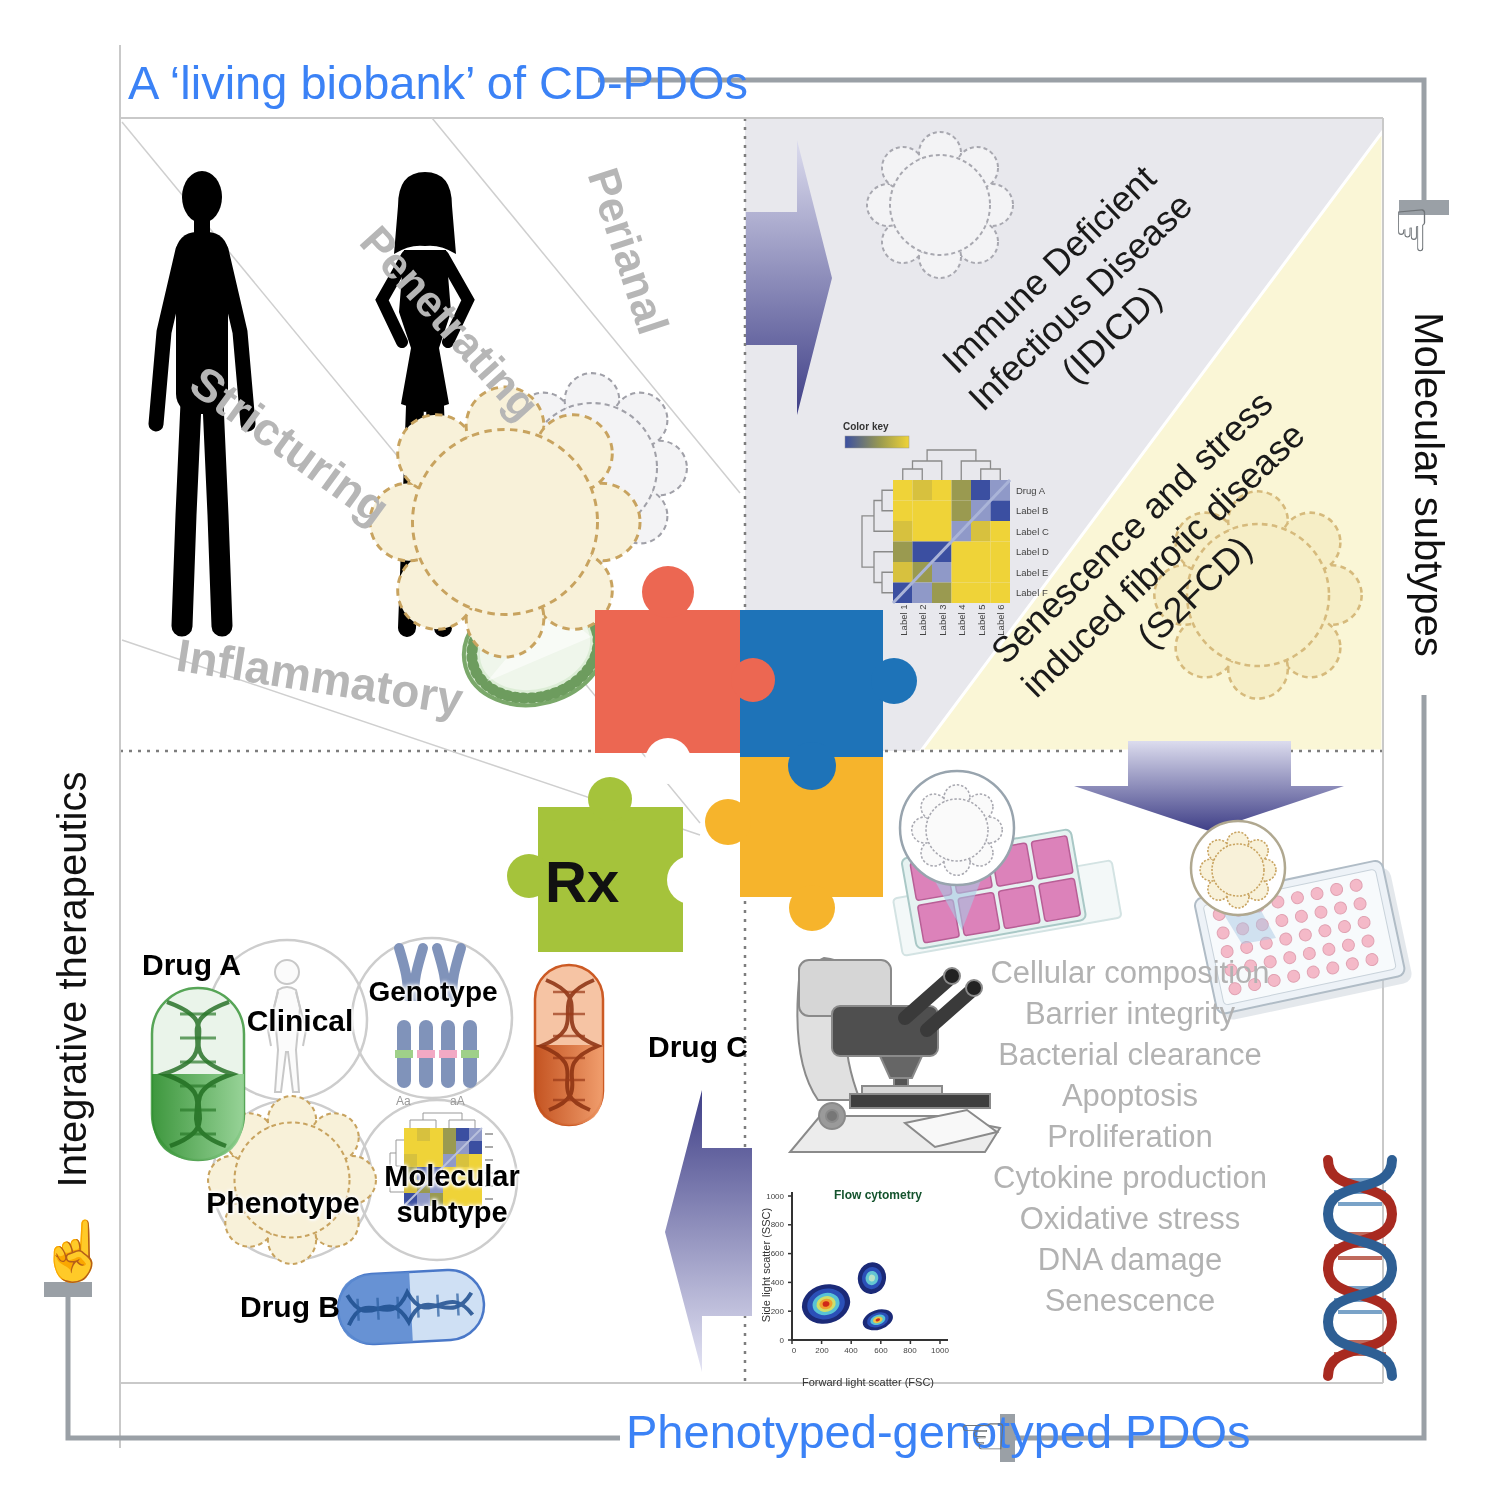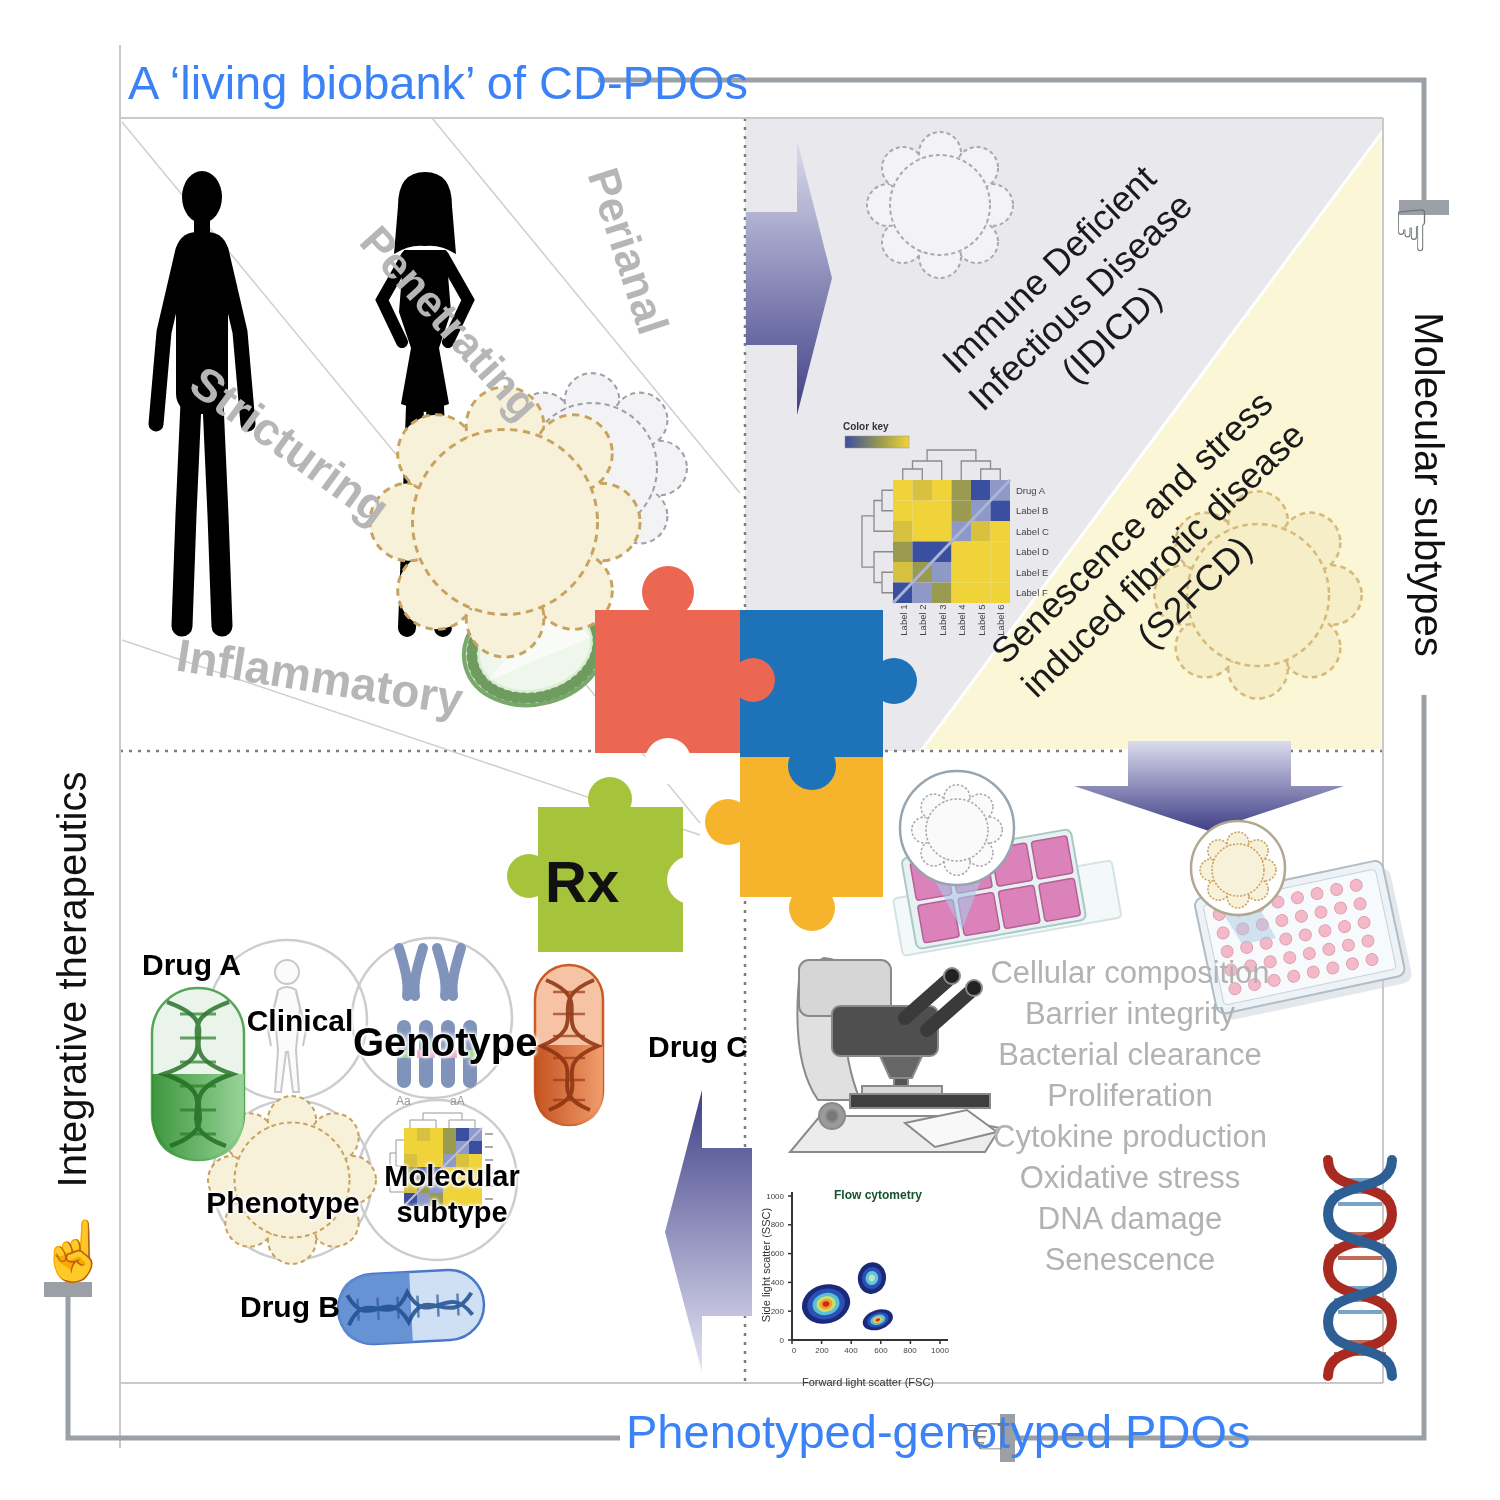--- a/index.html
+++ b/index.html
@@ -528,31 +528,32 @@
 <div class="abs hm-lab" style="left:961px;top:619px;width:40px;transform:rotate(-90deg);text-align:right;">Label 5</div>
 <div class="abs hm-lab" style="left:980px;top:619px;width:40px;transform:rotate(-90deg);text-align:right;">Label 6</div>
 
 <div class="abs bold" style="left:545px;top:848px;font-size:58px;color:#111;">Rx</div>
 
 <div class="abs bold" style="left:142px;top:948px;font-size:30px;">Drug A</div>
 <div class="abs bold" style="left:240px;top:1290px;font-size:30px;">Drug B</div>
 <div class="abs bold" style="left:612px;top:1030px;font-size:30px;margin-left:36px;">Drug C</div>
 
 <div class="abs bold ctr halo" style="left:230px;top:1004px;width:140px;font-size:30px;">Clinical</div>
-<div class="abs bold ctr halo" style="left:353px;top:1020px;width:160px;font-size:40px;">Genotype</div>
+<div class="abs bold ctr halo" style="left:353px;top:976px;width:160px;font-size:28px;">Genotype</div>
 <div class="abs bold ctr halo" style="left:198px;top:1159px;width:170px;font-size:30px;margin-top:27px;">Phenotype</div>
 <div class="abs bold ctr halo pre" style="left:372px;top:1138px;width:160px;font-size:29px;line-height:36px;margin-top:20px;">Molecular
 subtype</div>
 <div class="abs" style="left:396px;top:1094px;font-size:12px;color:#999;">Aa</div>
 <div class="abs" style="left:450px;top:1094px;font-size:12px;color:#999;">aA</div>
 
 <div class="abs ctr" style="left:930px;top:952px;width:400px;">
   <div class="assay">Cellular composition</div>
   <div class="assay">Barrier integrity</div>
   <div class="assay">Bacterial clearance</div>
+  <div class="assay">Apoptosis</div>
   <div class="assay">Proliferation</div>
   <div class="assay">Cytokine production</div>
   <div class="assay">Oxidative stress</div>
   <div class="assay">DNA damage</div>
   <div class="assay">Senescence</div>
 </div>
 
 <div class="abs bold ctr" style="left:798px;top:1188px;width:160px;font-size:12px;color:#14532d;">Flow cytometry</div>
 <div class="abs ctr" style="left:768px;top:1356px;width:200px;font-size:11px;color:#333;margin-top:20px;">Forward light scatter (FSC)</div>
 <div class="abs ctr" style="left:666px;top:1259px;width:200px;font-size:11px;color:#333;transform:rotate(-90deg);">Side light scatter (SSC)</div>

